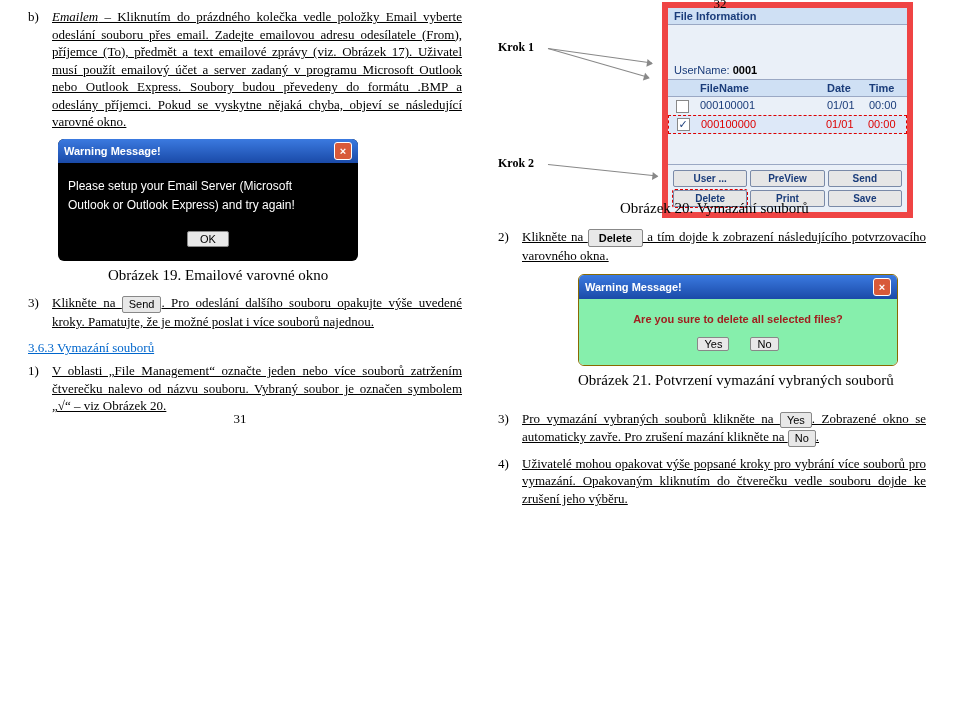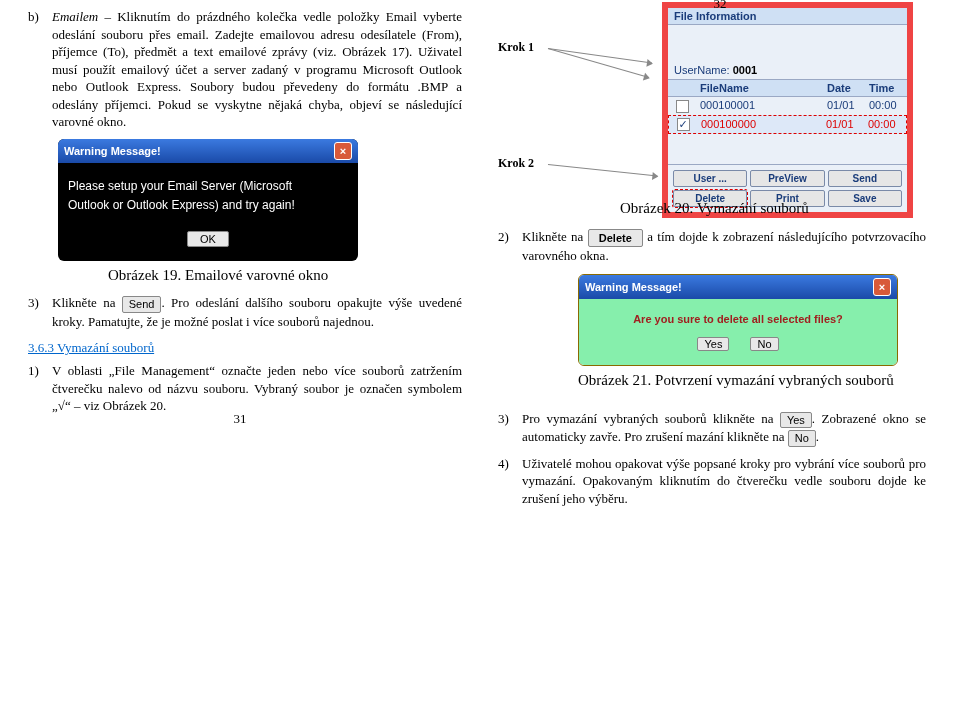--- a/index.html
+++ b/index.html
@@ -19,21 +19,21 @@
     padding: 8px 18px 8px 28px;
   }
   .page-left { left: 0; }
   .page-right { left: 480px; padding: 8px 28px 8px 18px; }
   .justify { text-align: justify; line-height: 1.35; }
   .para { margin-bottom: 8px; }
   .section-title { color: #0066cc; text-decoration: underline; font-size: 13px; margin: 10px 0 6px 0; }
   .figure-cap { font-weight: normal; font-size: 15px; margin: 6px 0 10px 0; }
   .num-item { display:flex; gap:6px; }
   .num-item > .n { flex: 0 0 18px; }
-  .num-item > .t { flex: 1; }
+  .num-item > .t { flex: 1; text-decoration: underline; }
   .pnum { position:absolute; bottom:4px; left:50%; transform:translateX(-50%); font-size:13px; }
 
   
   .warn-dlg {
     width: 300px;
     background: #000;
     border-radius: 6px;
     overflow:hidden;
     margin: 6px 0 4px 30px;
     color:#fff;

